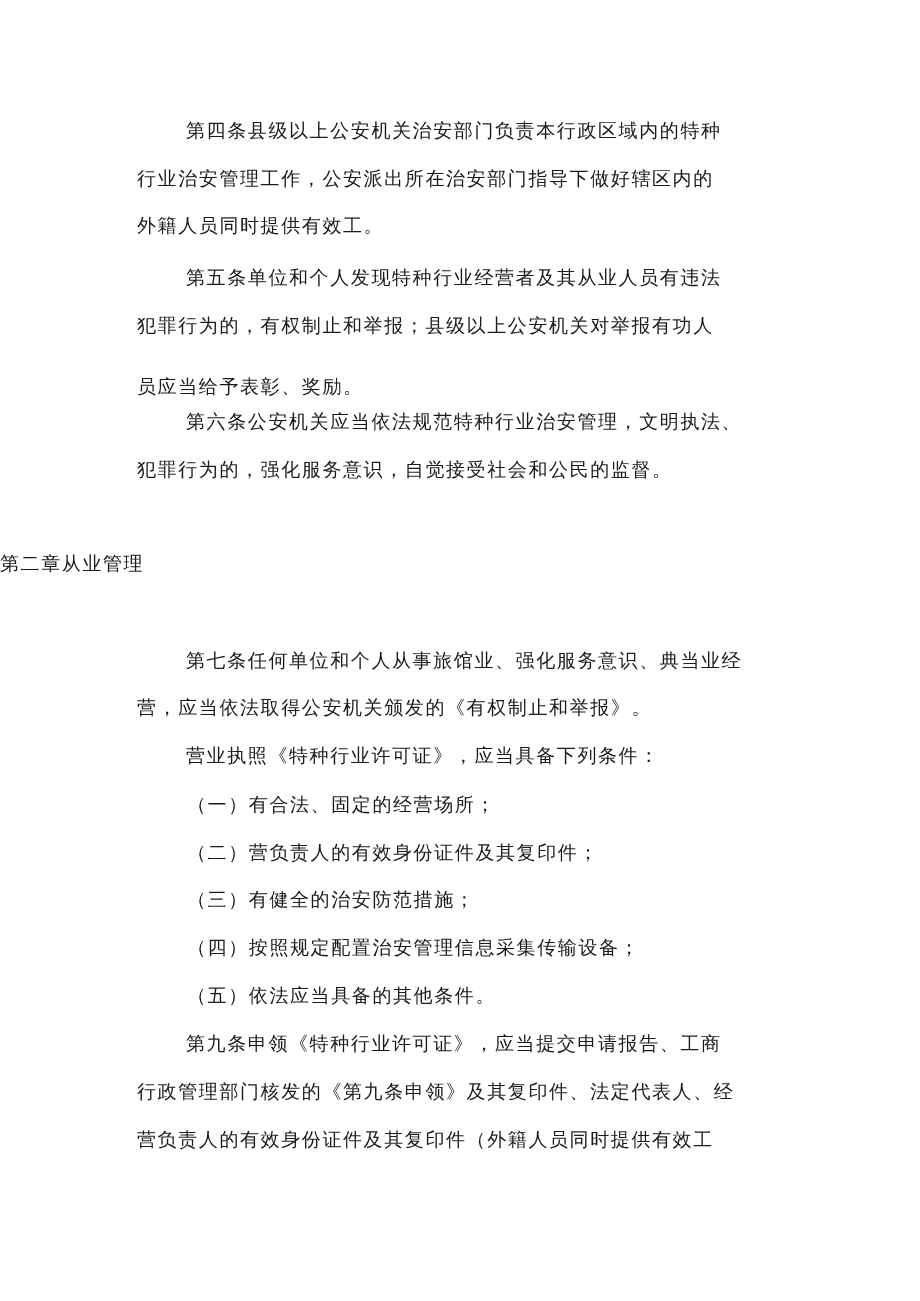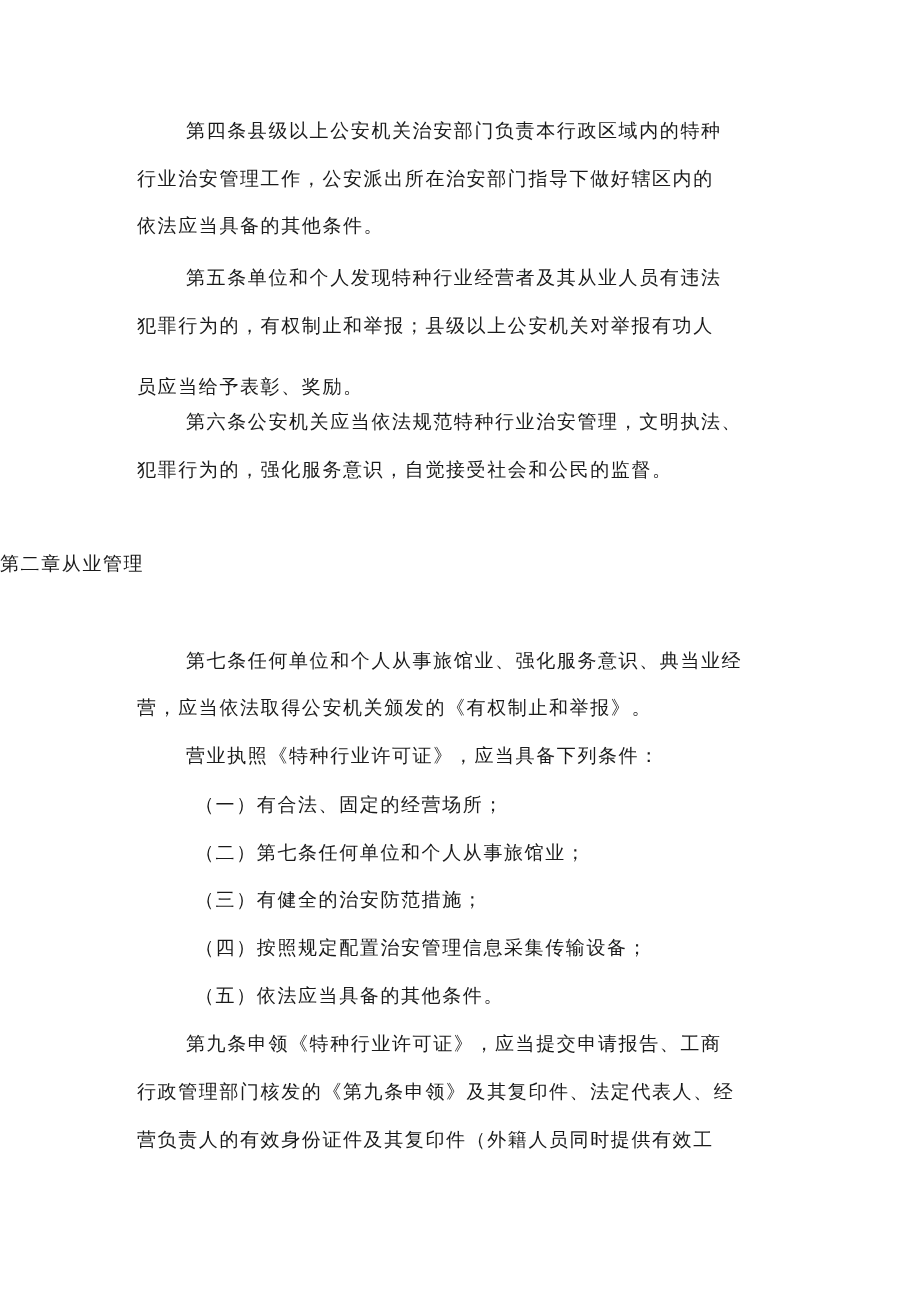--- a/index.html
+++ b/index.html
@@ -1,47 +1,47 @@
 <!DOCTYPE html>
 <html><head>
   <meta charset="utf-8">
   <style>
     html, body { margin: 0; padding: 0; background: #ffffff; }
     body { width: 920px; height: 1301px; position: relative; overflow: hidden;
       font-family: "DejaVu Sans", "Liberation Sans", sans-serif; color: #1a1a1a; }
     .line { position: absolute; left: 137px; white-space: nowrap; font-size: 19px;
       letter-spacing: 1.6px; line-height: 30px; }
     .indent { left: 186px; }
-    .item { left: 195px; text-align: right; }
+    .item { left: 187px; text-align: right; }
     .center { left: 0; width: 920px; text-align: left; }
   </style>
 </head>
 <body>
 
 <div>
   <div class="line indent" style="top:115px">第四条县级以上公安机关治安部门负责本行政区域内的特种</div>
   <div class="line" style="top:163px">行业治安管理工作，公安派出所在治安部门指导下做好辖区内的</div>
-  <div class="line" style="top:210px">依法应当具备的其他条件。</div>
+  <div class="line" style="top:210px">外籍人员同时提供有效工。</div>
 
   <div class="line indent" style="top:262px">第五条单位和个人发现特种行业经营者及其从业人员有违法</div>
   <div class="line" style="top:310px">犯罪行为的，有权制止和举报；县级以上公安机关对举报有功人</div>
   <div class="line" style="top:371px">员应当给予表彰、奖励。</div>
 
   <div class="line indent" style="top:406px">第六条公安机关应当依法规范特种行业治安管理，文明执法、</div>
   <div class="line" style="top:454px">犯罪行为的，强化服务意识，自觉接受社会和公民的监督。</div>
 
   <div class="line center" style="top:548px">第二章从业管理</div>
 
   <div class="line indent" style="top:645px">第七条任何单位和个人从事旅馆业、强化服务意识、典当业经</div>
   <div class="line" style="top:692px">营，应当依法取得公安机关颁发的《有权制止和举报》。</div>
 
   <div class="line indent" style="top:740px">营业执照《特种行业许可证》，应当具备下列条件：</div>
 
   <div class="line item" style="top:789px">（一）有合法、固定的经营场所；</div>
-  <div class="line item" style="top:837px">（二）第七条任何单位和个人从事旅馆业；</div>
+  <div class="line item" style="top:837px">（二）营负责人的有效身份证件及其复印件；</div>
   <div class="line item" style="top:884px">（三）有健全的治安防范措施；</div>
   <div class="line item" style="top:932px">（四）按照规定配置治安管理信息采集传输设备；</div>
   <div class="line item" style="top:980px">（五）依法应当具备的其他条件。</div>
 
   <div class="line indent" style="top:1028px">第九条申领《特种行业许可证》，应当提交申请报告、工商</div>
   <div class="line" style="top:1076px">行政管理部门核发的《第九条申领》及其复印件、法定代表人、经</div>
   <div class="line" style="top:1124px">营负责人的有效身份证件及其复印件（外籍人员同时提供有效工</div>
 </div>
 
 </body></html>

